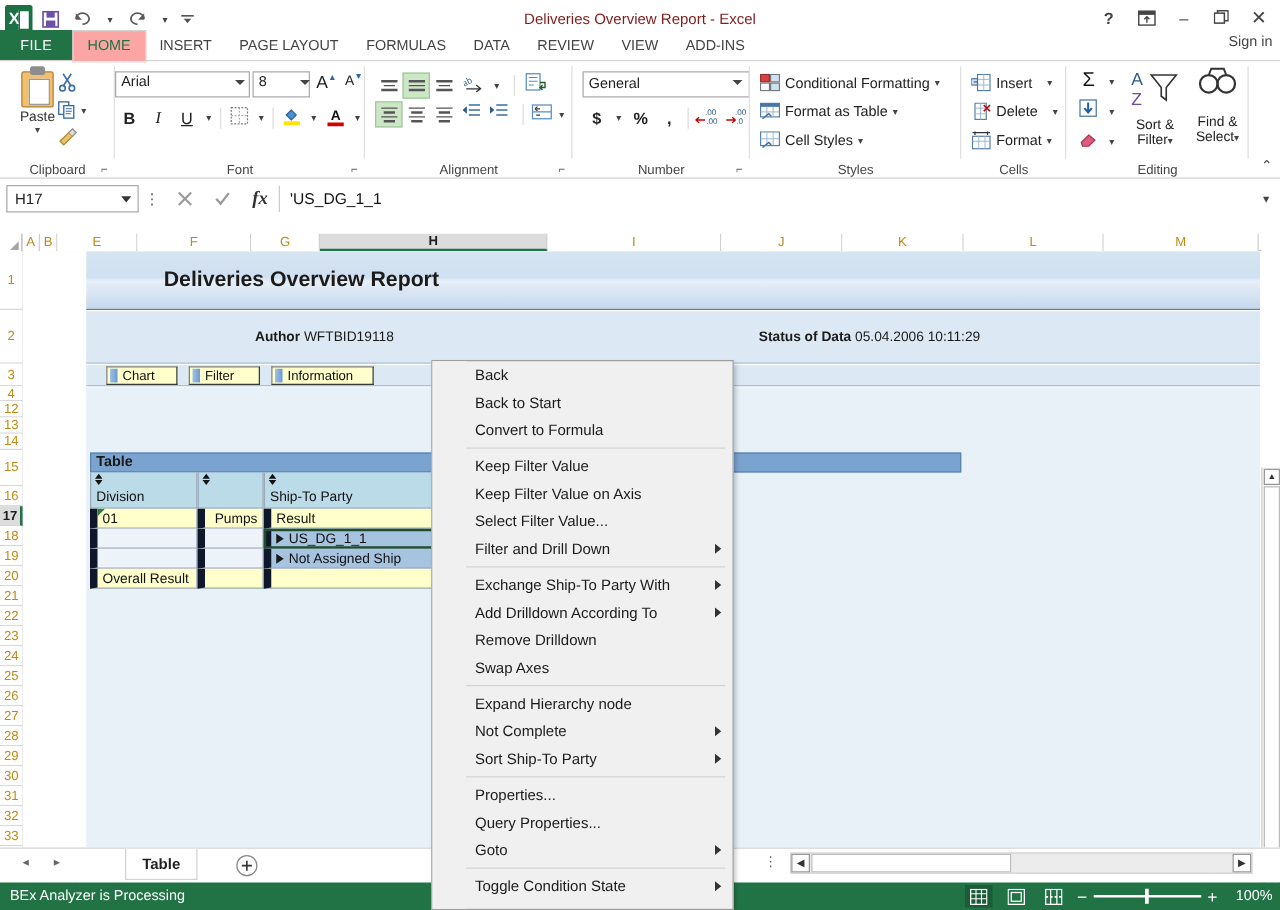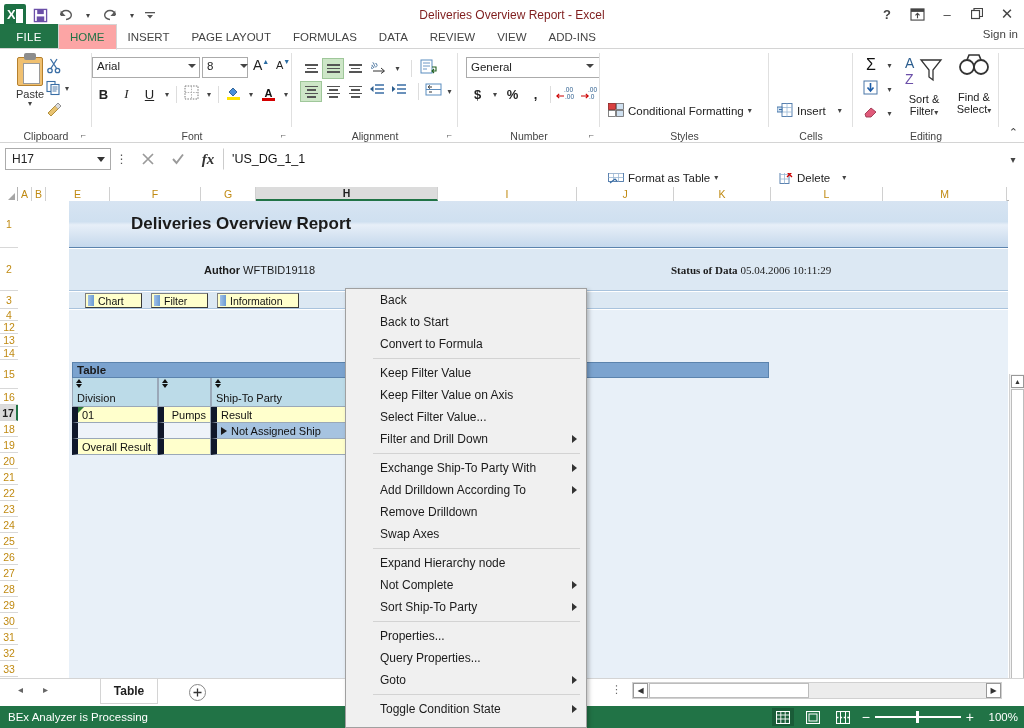--- a/index.html
+++ b/index.html
@@ -153,21 +153,21 @@
   .numfmt {
     position: absolute; left: 8px; top: 8px; width: 134px; height: 21px;
     border: 1px solid #ababab; background: #fff; font-size: 11.5px;
     padding: 3px 14px 0 4px; color: #222;
   }
   .numrow { position: absolute; left: 8px; top: 34px; display: flex; align-items: center; }
 
   
   .ritem {
     display: flex; align-items: center; gap: 4px; height: 23px;
-    font-size: 11.5px; color: #222; padding-left: 2px; margin-top: 44px;
+    font-size: 11.5px; color: #222; padding-left: 2px;
   }
   .sq-icon { width: 16px; height: 15px; position: relative; }
 
   
   .fbar {
     position: absolute; left: 0; top: 145px; width: 1024px; height: 28px;
     background: #fff; display: flex; align-items: center;
   }
   .namebox {
     margin-left: 5px; width: 106px; height: 22px; border: 1px solid #ababab;
@@ -228,21 +228,21 @@
     display: flex; align-items: center;
     font-size: 17px; font-weight: bold; color: #1b1b1b; padding-left: 62px;
   }
   .rpt-sub {
     position: absolute; left: 50px; top: 48px; width: 939px; height: 42px;
     background: #dce8f3; border-bottom: 1px solid #a9c3dd;
     font-size: 11px; color: #1b1b1b;
   }
   .rpt-author { position: absolute; left: 135px; top: 15px; }
   .rpt-author b { font-weight: bold; }
-  .rpt-status { position: absolute; left: 602px; top: 15px; font-family: Liberation Serif, serif; }
+  .rpt-status { position: absolute; left: 538px; top: 15px; }
   .rpt-status b { font-weight: bold; }
   .btnrow {
     position: absolute; left: 50px; top: 91px; width: 939px; height: 17px;
     background: #dce8f3; border-bottom: 1px solid #a9c3dd;
   }
   .bexbtn {
     position: absolute; top: 1px; height: 15px; background: #ffffcc;
     border: 1px solid #7f7f7f; border-right-color:#3a3a3a; border-bottom-color:#3a3a3a;
     font-size: 10.5px; color: #111; display: flex; align-items: center; padding-right: 5px;
   }
@@ -1000,20 +1000,40 @@
           <div class="bxc cell yellow num" style="width:104px;justify-content:flex-start;position:relative;">
             <span class="cornerfold"></span>
             <span>799,775.000</span>
           </div>
           <div class="bxc cell green" style="width:97px;position:relative;">
             <span class="cornerfold"></span>
             <span>585,940,290</span>
           </div>
         </div>
 
+        <div class="bxrow">
+          <div class="bxc cell lblue" style="width:86px;">
+              <span></span>
+            </div>
+          <div class="bxc cell lblue" style="width:53px;">
+              <span></span>
+            </div>
+          <div class="bxc cell bluecell selcell" style="width:167px;">
+            <span class="tri"></span>
+            <span>US_DG_1_1</span>
+          </div>
+          <div class="bxc cell white num" style="width:104px;position:relative;">
+            <span class="cornerfold"></span>
+            <span>116,204</span>
+          </div>
+          <div class="bxc cell green" style="width:97px;position:relative;">
+            <span class="cornerfold"></span>
+            <span>87,153,000</span>
+          </div>
+        </div>
 
         <div class="bxrow">
           <div class="bxc cell lblue" style="width:86px;">
               <span></span>
             </div>
           <div class="bxc cell lblue" style="width:53px;">
               <span></span>
             </div>
           <div class="bxc cell bluecell" style="width:167px;">
             <span class="tri"></span>

